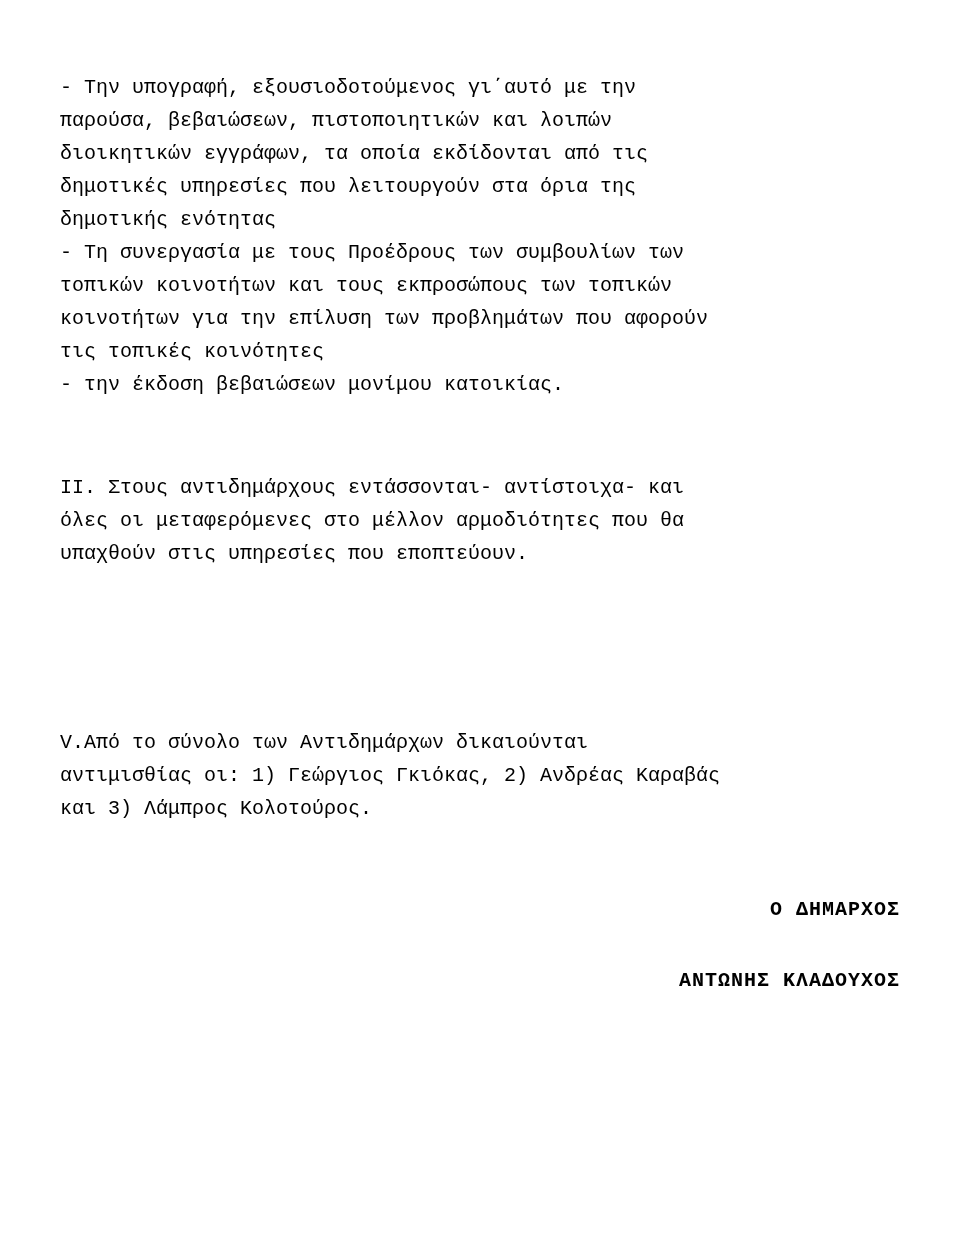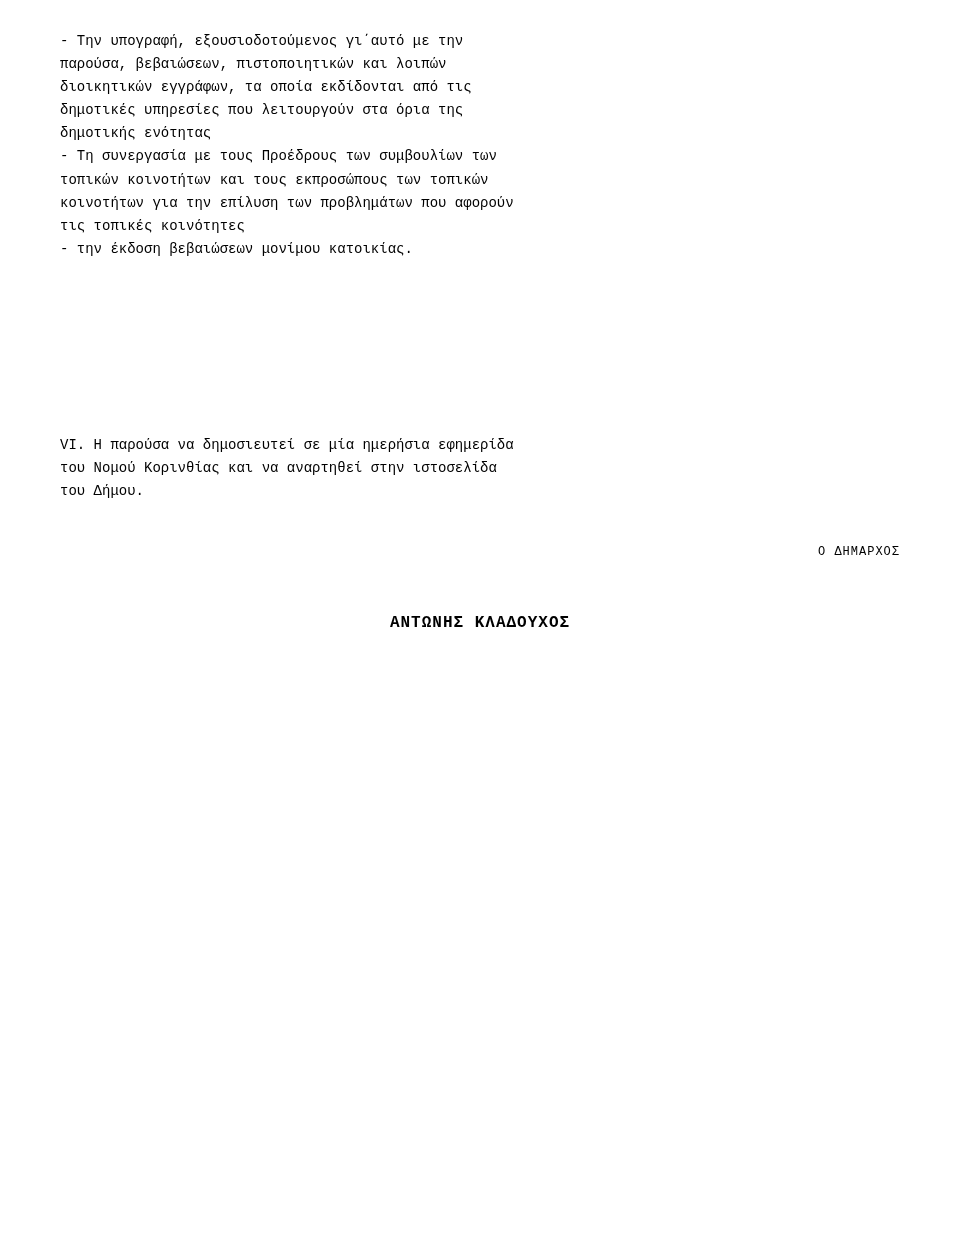--- a/index.html
+++ b/index.html
@@ -16,75 +16,78 @@
     }
     .page {
       width: 960px;
       min-height: 1238px;
       background: #fff;
       padding: 30px 60px 40px 60px;
     }
     .main-text {
       text-align: justify;
       white-space: pre-wrap;
-      font-size: 14px;
+      font-size: 20px;
       line-height: 1.65;
+      margin-top: 41px;
     }
     .signature-section {
       margin-top: 40px;
       text-align: right;
     }
     .dimarchos-label {
-      font-size: 12px;
-      font-weight: normal;
+      font-size: 20px;
+      font-weight: bold;
       letter-spacing: 1px;
-      margin-bottom: 20px;
+      margin-bottom: 10px;
     }
     .name-label {
-      font-size: 16px;
+      font-size: 20px;
       font-weight: bold;
       color: #000;
       letter-spacing: 1px;
-      text-align: center;
     }
   </style>
 </head>
 <body>
 
 <div class="page">
 
   <div class="main-text">- Την υπογραφή, εξουσιοδοτούμενος γι΄αυτό με την
 παρούσα, βεβαιώσεων, πιστοποιητικών και λοιπών
 διοικητικών εγγράφων, τα οποία εκδίδονται από τις
 δημοτικές υπηρεσίες που λειτουργούν στα όρια της
 δημοτικής ενότητας
 - Τη συνεργασία με τους Προέδρους των συμβουλίων των
 τοπικών κοινοτήτων και τους εκπροσώπους των τοπικών
 κοινοτήτων για την επίλυση των προβλημάτων που αφορούν
 τις τοπικές κοινότητες
 - την έκδοση βεβαιώσεων μονίμου κατοικίας.</div>
 
   <br>
 
+  <div class="main-text">ΙΙ. Στους αντιδημάρχους εντάσσονται- αντίστοιχα- και
+όλες οι μεταφερόμενες στο μέλλον αρμοδιότητες που θα
+υπαχθούν στις υπηρεσίες που εποπτεύουν.</div>
 
   <br>
   <br>
 
 
   <br>
 
 
   <br>
 
+  <div class="main-text">V.Από το σύνολο των Αντιδημάρχων δικαιούνται
+αντιμισθίας οι: 1) Γεώργιος Γκιόκας, 2) Ανδρέας Καραβάς
+και 3) Λάμπρος Κολοτούρος.</div>
 
   <br>
 
-  <div class="main-text">VI. Η παρούσα να δημοσιευτεί σε μία ημερήσια εφημερίδα
-του Νομού Κορινθίας και να αναρτηθεί στην ιστοσελίδα
-του Δήμου.</div>
 
   <div class="signature-section">
     <div class="dimarchos-label">Ο ΔΗΜΑΡΧΟΣ</div>
     <br>
     <div class="name-label">ΑΝΤΩΝΗΣ ΚΛΑΔΟΥΧΟΣ</div>
   </div>
 
 </div>
 
 </body></html>

